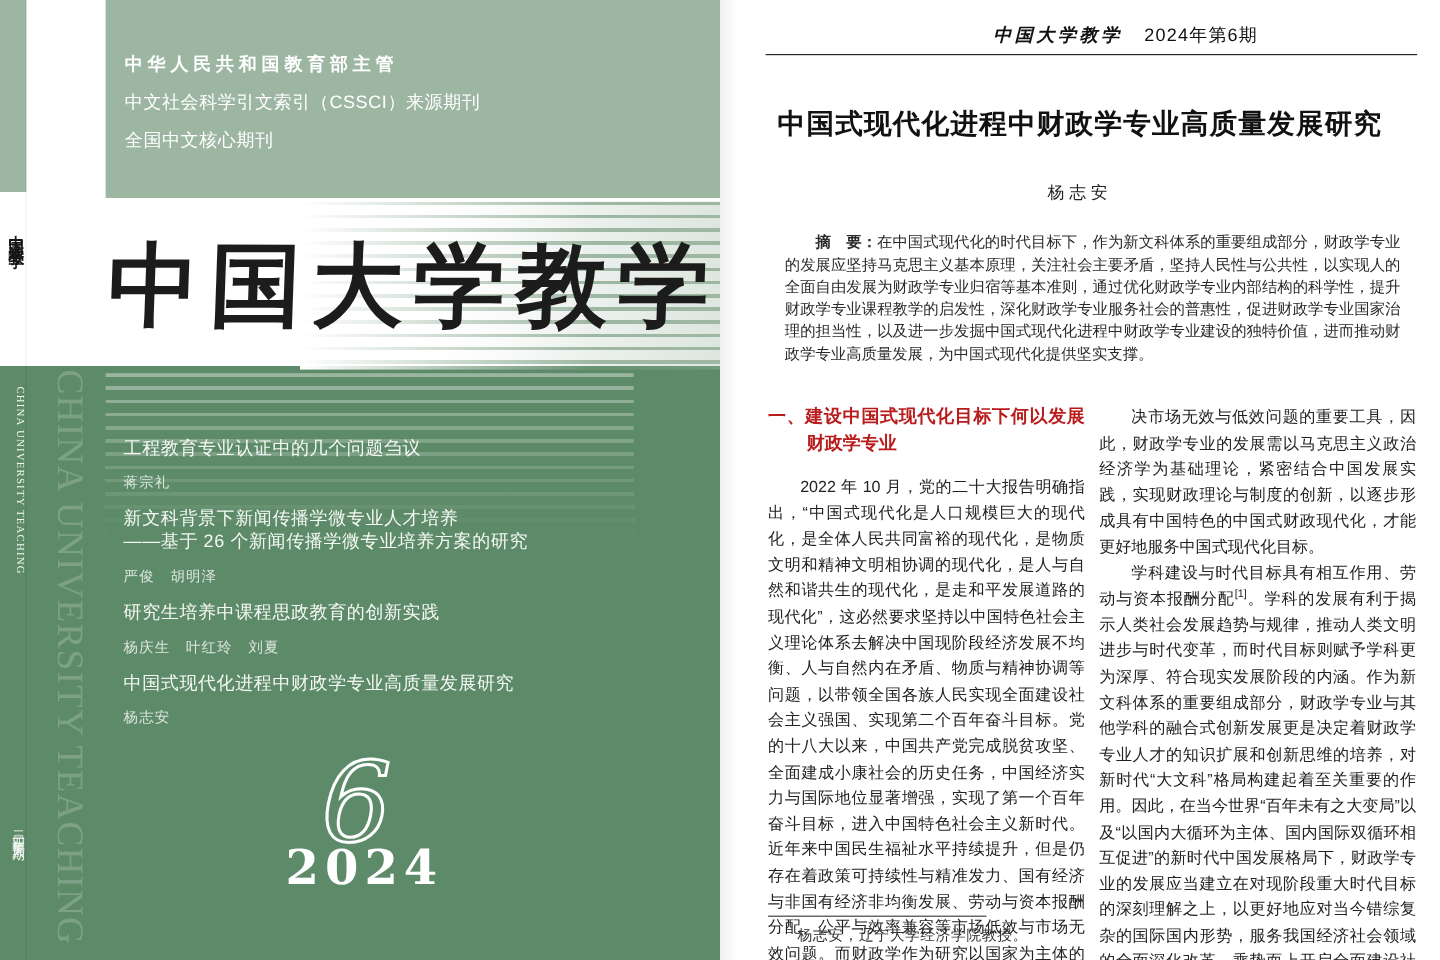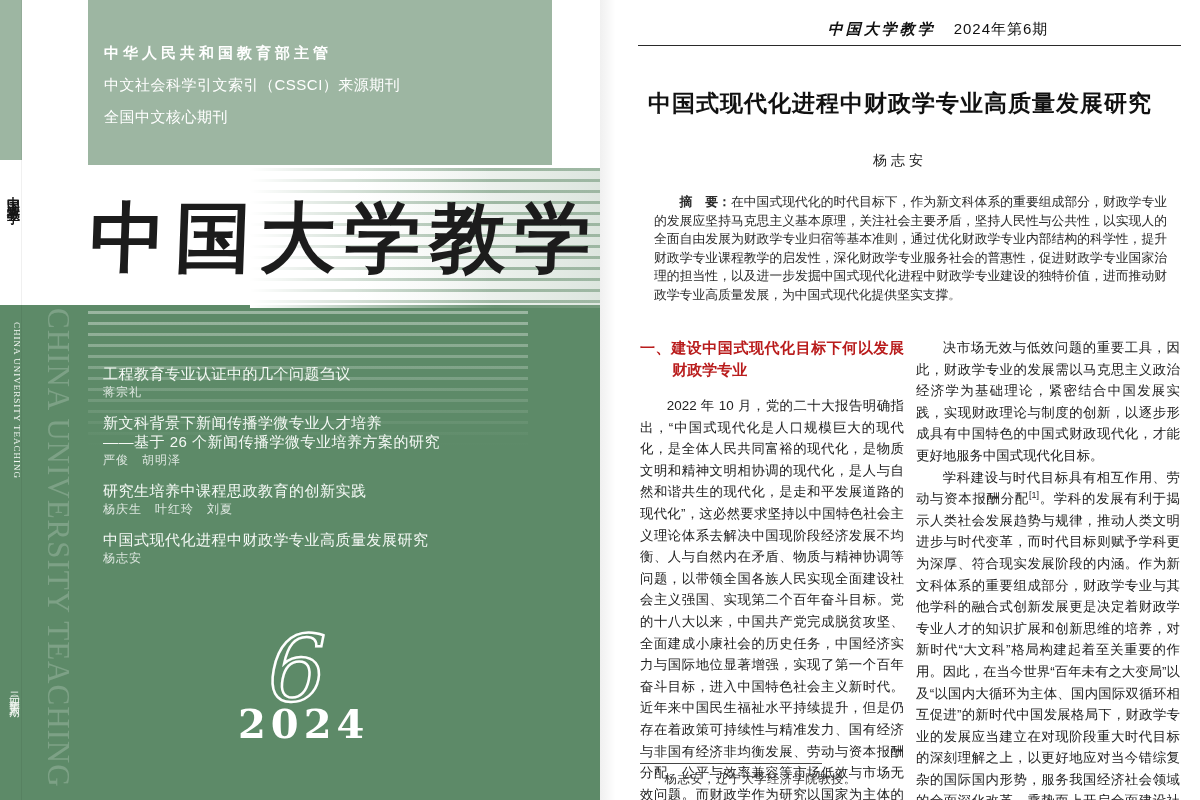--- a/index.html
+++ b/index.html
@@ -17,21 +17,21 @@
             font-family:"Liberation Serif","DejaVu Serif",serif;font-weight:700;
             font-size:13px;color:#161616;}
   .spine-en{position:absolute;left:0;top:322px;width:22px;text-align:center;
             writing-mode:vertical-rl;letter-spacing:1px;
             font-family:"Liberation Serif","DejaVu Serif",serif;
             font-size:9px;color:#f4f8f4;}
   .spine-issue{position:absolute;left:0;top:684px;width:22px;text-align:center;
                writing-mode:vertical-rl;text-orientation:upright;letter-spacing:2px;
                font-size:10.5px;color:#f4f8f4;}
 
-  .masthead{position:absolute;left:88px;top:0;width:464px;height:165px;background:#9db6a2;}
+  .masthead{position:absolute;left:88px;top:0;width:512px;height:165px;background:#9db6a2;}
   .masthead-inner{position:absolute;left:16px;top:44px;color:#ffffff;}
   .masthead-line1{font-size:15px;font-weight:700;letter-spacing:4px;margin:0 0 13px 0;}
   .masthead-line2{font-size:15px;letter-spacing:0.5px;margin:0 0 13px 0;}
   .masthead-line3{font-size:15px;letter-spacing:0.5px;margin:0;}
 
   .band-stripes{position:absolute;left:250px;top:168px;width:350px;height:140px;
      background-image:
        linear-gradient(to right, #ffffff 0%, rgba(255,255,255,0) 70%),
        linear-gradient(to right, rgba(157,182,162,0) 30%, rgba(157,182,162,0.35) 100%),
        repeating-linear-gradient(to bottom, rgba(125,160,132,0.75) 0 3px, rgba(255,255,255,0) 3px 11px);}
@@ -46,21 +46,21 @@
        repeating-linear-gradient(to bottom, rgba(255,255,255,0.38) 0 3px, rgba(255,255,255,0) 3px 11px);}
 
   .watermark{position:absolute;left:40px;top:308px;height:486px;
      writing-mode:vertical-rl;
      font-family:"Liberation Serif","DejaVu Serif",serif;
      font-size:31px;letter-spacing:1px;color:rgba(255,255,255,0.20);white-space:nowrap;}
 
   .article-list{position:absolute;left:103px;top:364px;width:455px;}
   .article-item{margin-bottom:13px;}
   .article-item .t{font-size:15px;font-weight:400;color:#f5f9f5;line-height:19px;letter-spacing:0.5px;}
-  .article-item .a{font-size:12px;color:rgba(255,255,255,0.78);line-height:15px;margin-top:2px;letter-spacing:1px;}
+  .article-item .a{font-size:12px;color:rgba(255,255,255,0.78);line-height:15px;margin-top:12px;letter-spacing:1px;}
 
   .issue-six{position:absolute;left:268px;top:624px;
      font-family:"DejaVu Serif","Liberation Serif",serif;font-style:italic;font-weight:400;
      font-size:92px;line-height:92px;color:transparent;
      -webkit-text-stroke:2.5px #ffffff;}
   .issue-year{position:absolute;left:238px;top:702px;
      font-family:"DejaVu Serif","Liberation Serif",serif;font-weight:700;
      font-size:40px;line-height:44px;letter-spacing:5px;color:#ffffff;}
 
   

